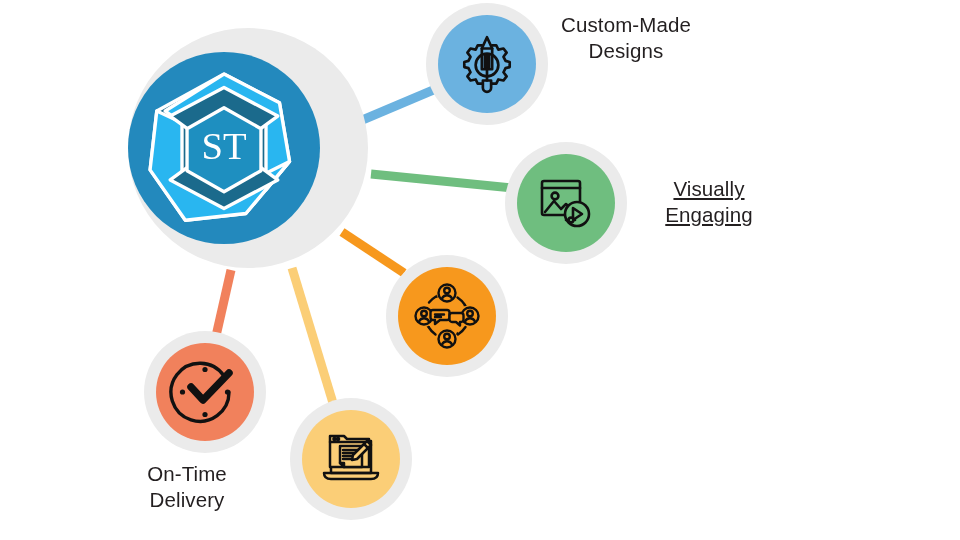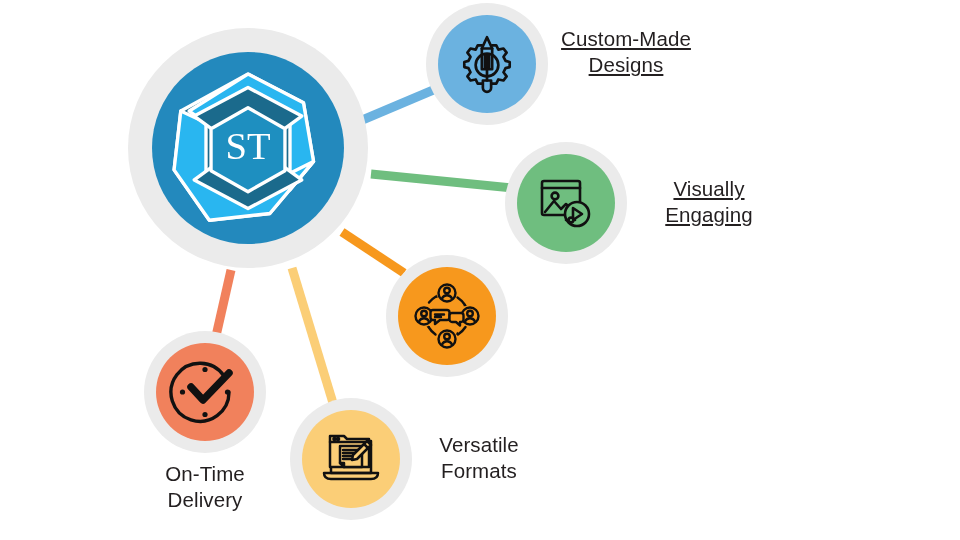--- a/index.html
+++ b/index.html
@@ -9,21 +9,21 @@
   }
   #stage{position:relative;width:960px;height:540px;}
   #wires{position:absolute;left:0;top:0;width:960px;height:540px;}
 
   .node{position:absolute;border-radius:50%;background:#ebebeb;
         display:flex;align-items:center;justify-content:center;}
   .disc{border-radius:50%;display:flex;align-items:center;justify-content:center;}
   .disc svg{display:block;}
 
   .hub{position:absolute;left:128px;top:28px;width:240px;height:240px;
-       border-radius:50%;background:#ebebeb;display:flex;align-items:center;justify-content:center;}
+       border-radius:50%;background:#ebebeb;display:flex;align-items:center;}
   .hub-disc{width:192px;height:192px;border-radius:50%;background:#2389bd;
             display:flex;align-items:center;justify-content:center;}
 
   .label{position:absolute;color:#231f20;font-size:20.5px;line-height:26px;
          text-align:center;letter-spacing:.1px;white-space:pre-line;}
 </style>
 </head>
 <body>
 
 <div id="stage">
@@ -63,21 +63,21 @@
         <path d="M37 14h4l2 4 5-1 3 4-3 4 2 4 4 1v5l-4 1-2 4 3 4-3 4-5-1-2 4h-4"></path>
         <circle cx="32" cy="33" r="11"></circle>
         <path d="M32 6l5 11v20h-10V17z"></path>
         <path d="M27 17h10"></path>
         <path d="M30 24v11M32 24v11M34 24v11"></path>
         <path d="M28 48h8v7a4 4 0 0 1-8 0z"></path>
         <path d="M32 37v11"></path>
       </svg>
     </div>
   </div>
-  <div class="label" style="left:540px;top:26px;width:172px;text-decoration:underline;">Custom-Made
+  <div class="label" style="left:540px;top:12px;width:172px;">Custom-Made
 Designs</div>
 
   <div class="node" style="left:505px;top:142px;width:122px;height:122px;">
     <div class="disc" style="width:98px;height:98px;background:#6fbe7f;">
       <svg width="64" height="64" viewBox="0 0 64 64" fill="none" stroke="#111" stroke-width="2.6" stroke-linejoin="round" stroke-linecap="round">
         <rect x="8" y="10" width="38" height="34" rx="2"></rect>
         <path d="M8 17h38"></path>
         <circle cx="21" cy="25" r="3.4"></circle>
         <path d="M11 41l9-11 7 8 5-5 9 8"></path>
         <circle cx="43" cy="43" r="12" fill="#6fbe7f"></circle>
@@ -138,31 +138,29 @@
         <circle cx="15.5" cy="12" r="1.1" fill="#111"></circle>
         <circle cx="19" cy="12" r="1.1" fill="#111"></circle>
         <path d="M21 19h22v21H25l-4-4z" fill="#fbce77"></path>
         <path d="M21 36h4v4"></path>
         <path d="M24 23h16M24 26h16M24 29h16M24 32h12"></path>
         <path d="M48 14l4 4-14 14-5 1 1-5z" fill="#fbce77"></path>
         <path d="M45 17l4 4"></path>
       </svg>
     </div>
   </div>
-  <div class="label" style="left:414px;top:432px;width:130px;">Versatile
-Formats</div>
 
   <div class="node" style="left:144px;top:331px;width:122px;height:122px;">
     <div class="disc" style="width:98px;height:98px;background:#f1815c;">
       <svg width="76" height="76" viewBox="0 0 76 76" fill="none" stroke="#111" stroke-width="3.4" stroke-linecap="round" stroke-linejoin="round">
         <path d="M57 22A29 29 0 1 0 62 38"></path>
         <circle cx="38" cy="15.5" r="2.6" fill="#111" stroke="none"></circle>
         <circle cx="60.5" cy="38" r="2.6" fill="#111" stroke="none"></circle>
         <circle cx="38" cy="60.5" r="2.6" fill="#111" stroke="none"></circle>
         <circle cx="15.5" cy="38" r="2.6" fill="#111" stroke="none"></circle>
         <path d="M24 33l12 13 26-27" stroke-width="7.5"></path>
       </svg>
     </div>
   </div>
-  <div class="label" style="left:127px;top:461px;width:156px;">On-Time
+  <div class="label" style="left:109px;top:461px;width:156px;">On-Time
 Delivery</div>
 
 </div>
 
 </body></html>

